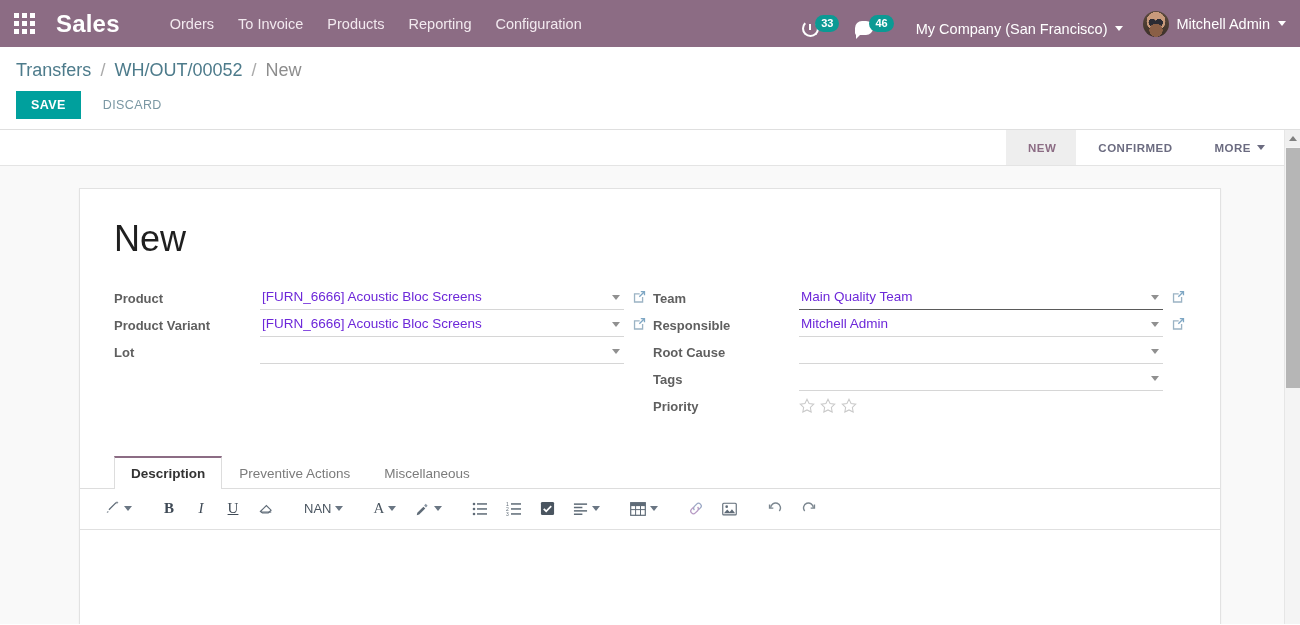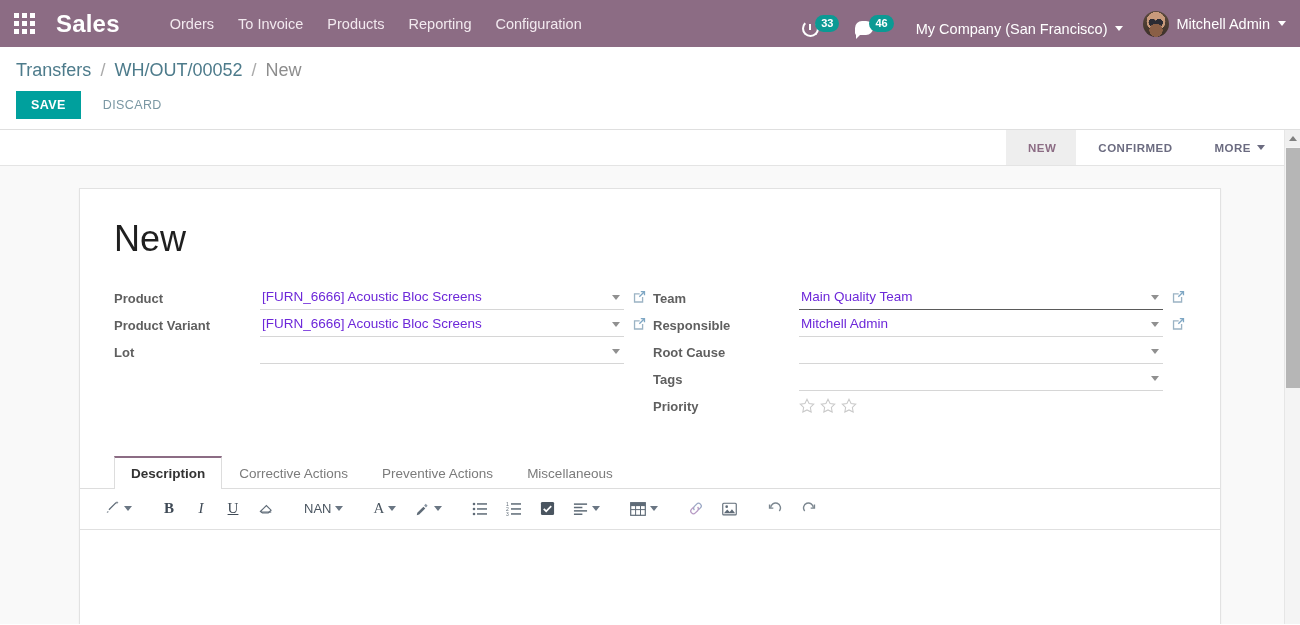--- a/index.html
+++ b/index.html
@@ -595,21 +595,20 @@
             </div>
           </div>
         </div>
 
       </div>
     </div>
 
     <div class="notebook">
       <div class="tabs">
         <div class="tab active">Description</div>
-        <div class="tab">Corrective Actions</div>
         <div class="tab">Preventive Actions</div>
         <div class="tab">Miscellaneous</div>
       </div>
 
       <div class="editor-toolbar">
         <div class="tb-btn">
           <svg width="15" height="15" viewBox="0 0 16 16">
               <path d="M11.3 1.2l1 1-7.6 7.6-1-1zM3 10.6l1 1-2.3 1.3z" fill="#5f6b77"></path>
               <path d="M12.8 0l.5 1.2 1.2.5-1.2.5-.5 1.2-.5-1.2-1.2-.5 1.2-.5z" fill="#5f6b77"></path>
             </svg>

